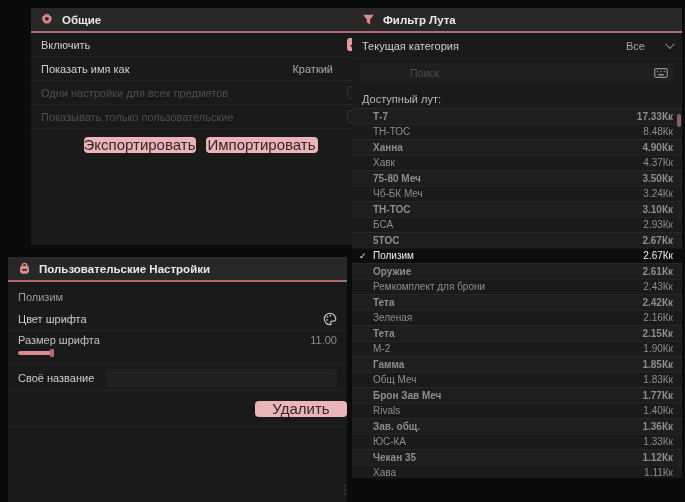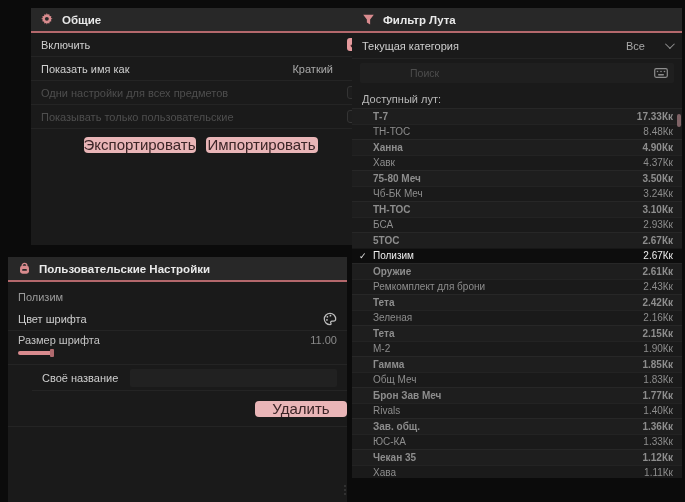--- a/index.html
+++ b/index.html
@@ -48,21 +48,21 @@
   }
 
   
   .section-label { padding:9px 10px 4px 10px; color:#9b9b9b; }
   .slider-row { height:34px; padding:3px 10px 0 10px; border-bottom:1px solid #242424; }
   .slider-top { display:flex; justify-content:space-between; align-items:center; }
   .slider-val { color:#8a8a8a; }
   .slider-track { position:relative; margin-top:4px; height:6px; width:100%; }
   .slider-fill { position:absolute; left:0; top:1px; height:4px; width:34px; background:#d98b8e; border-radius:2px; }
   .slider-handle { position:absolute; left:32px; top:-1px; width:4px; height:8px; background:#b06a6e; border-radius:1px; cursor:pointer; }
-  .name-row { height:26px;margin-left:24px; }
+  .name-row { height:26px; }
   .name-input {
     flex:1; margin-left:12px; height:18px; background:#212121; border:none; border-radius:2px;
     color:#cfcfcf; font-family:inherit; font-size:11px; padding:0 6px;
   }
   .del-wrap { display:flex; justify-content:flex-end; margin-top:10px; padding-bottom:9px; border-bottom:1px solid #242424; }
   .del-btn { width:92px; }
 
   
   .search-wrap {
     margin:4px 8px; height:20px; background:#1f1f1f; border-radius:2px;

